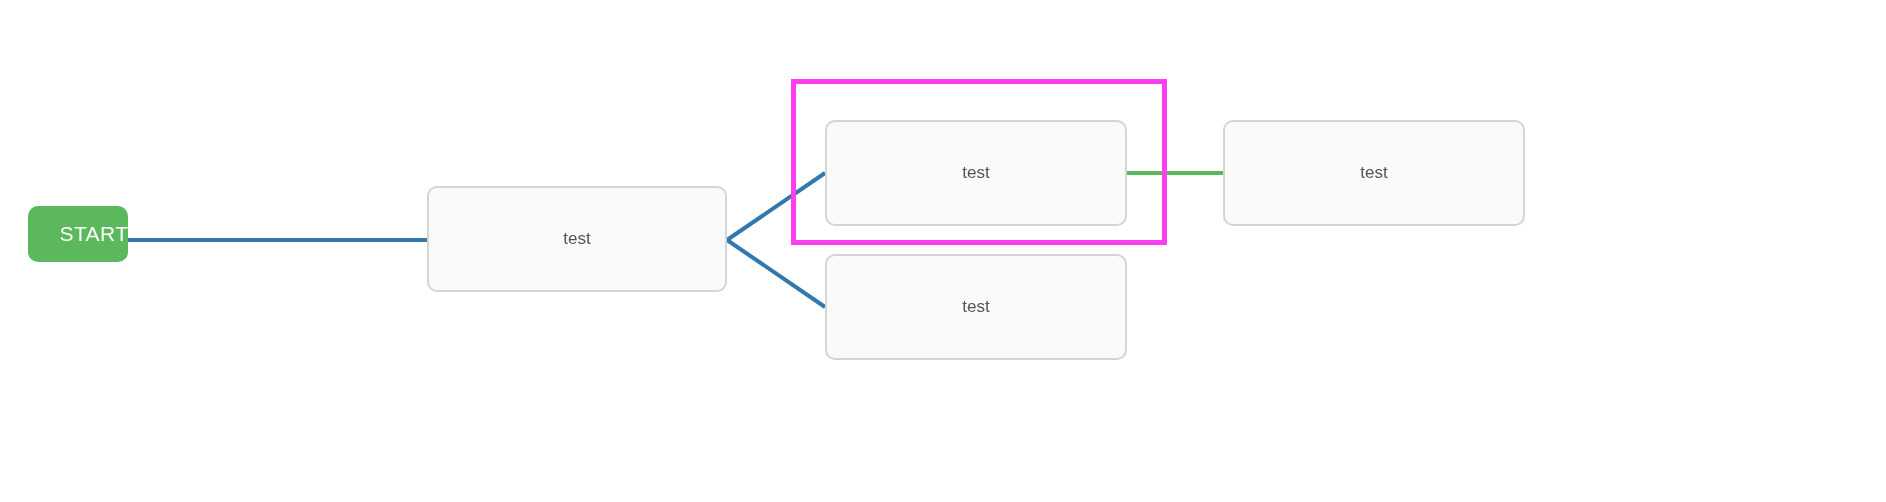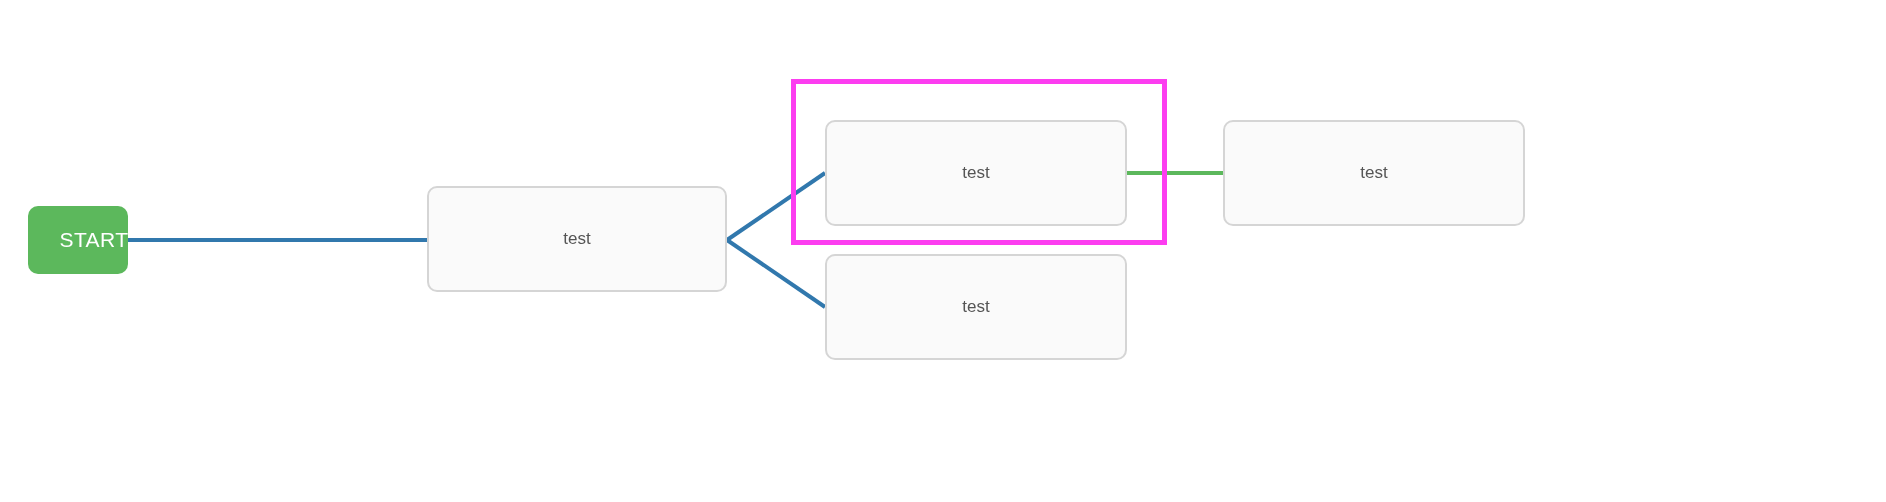--- a/index.html
+++ b/index.html
@@ -64,21 +64,21 @@
 
 <div id="canvas">
 
   <svg id="edge-layer" viewBox="0 0 1886 502" xmlns="http://www.w3.org/2000/svg">
     <polyline fill="none" stroke="#3178ad" stroke-width="4" stroke-linecap="butt" stroke-linejoin="miter" points="128,240 427,240"></polyline>
     <polyline fill="none" stroke="#3178ad" stroke-width="4" stroke-linecap="butt" stroke-linejoin="miter" points="727,240 825,173"></polyline>
     <polyline fill="none" stroke="#3178ad" stroke-width="4" stroke-linecap="butt" stroke-linejoin="miter" points="727,240 825,307"></polyline>
     <polyline fill="none" stroke="#5cb85c" stroke-width="4" stroke-linecap="butt" stroke-linejoin="miter" points="1127,173 1223,173"></polyline>
   </svg>
 
-  <div class="node node-start" style="left:28px; top:206px; width:100px; height:68px;padding-left:32px;">
+  <div class="node node-start" style="left:28px; top:206px; width:100px; height:56px;padding-left:32px;">
     <span class="node-label">START</span>
   </div>
 
   <div class="node node-task" style="left:427px; top:186px; width:300px; height:106px;">
     <span class="node-label">test</span>
   </div>
 
   <div class="node node-task" style="left:825px; top:120px; width:302px; height:106px;">
     <span class="node-label">test</span>
   </div>

